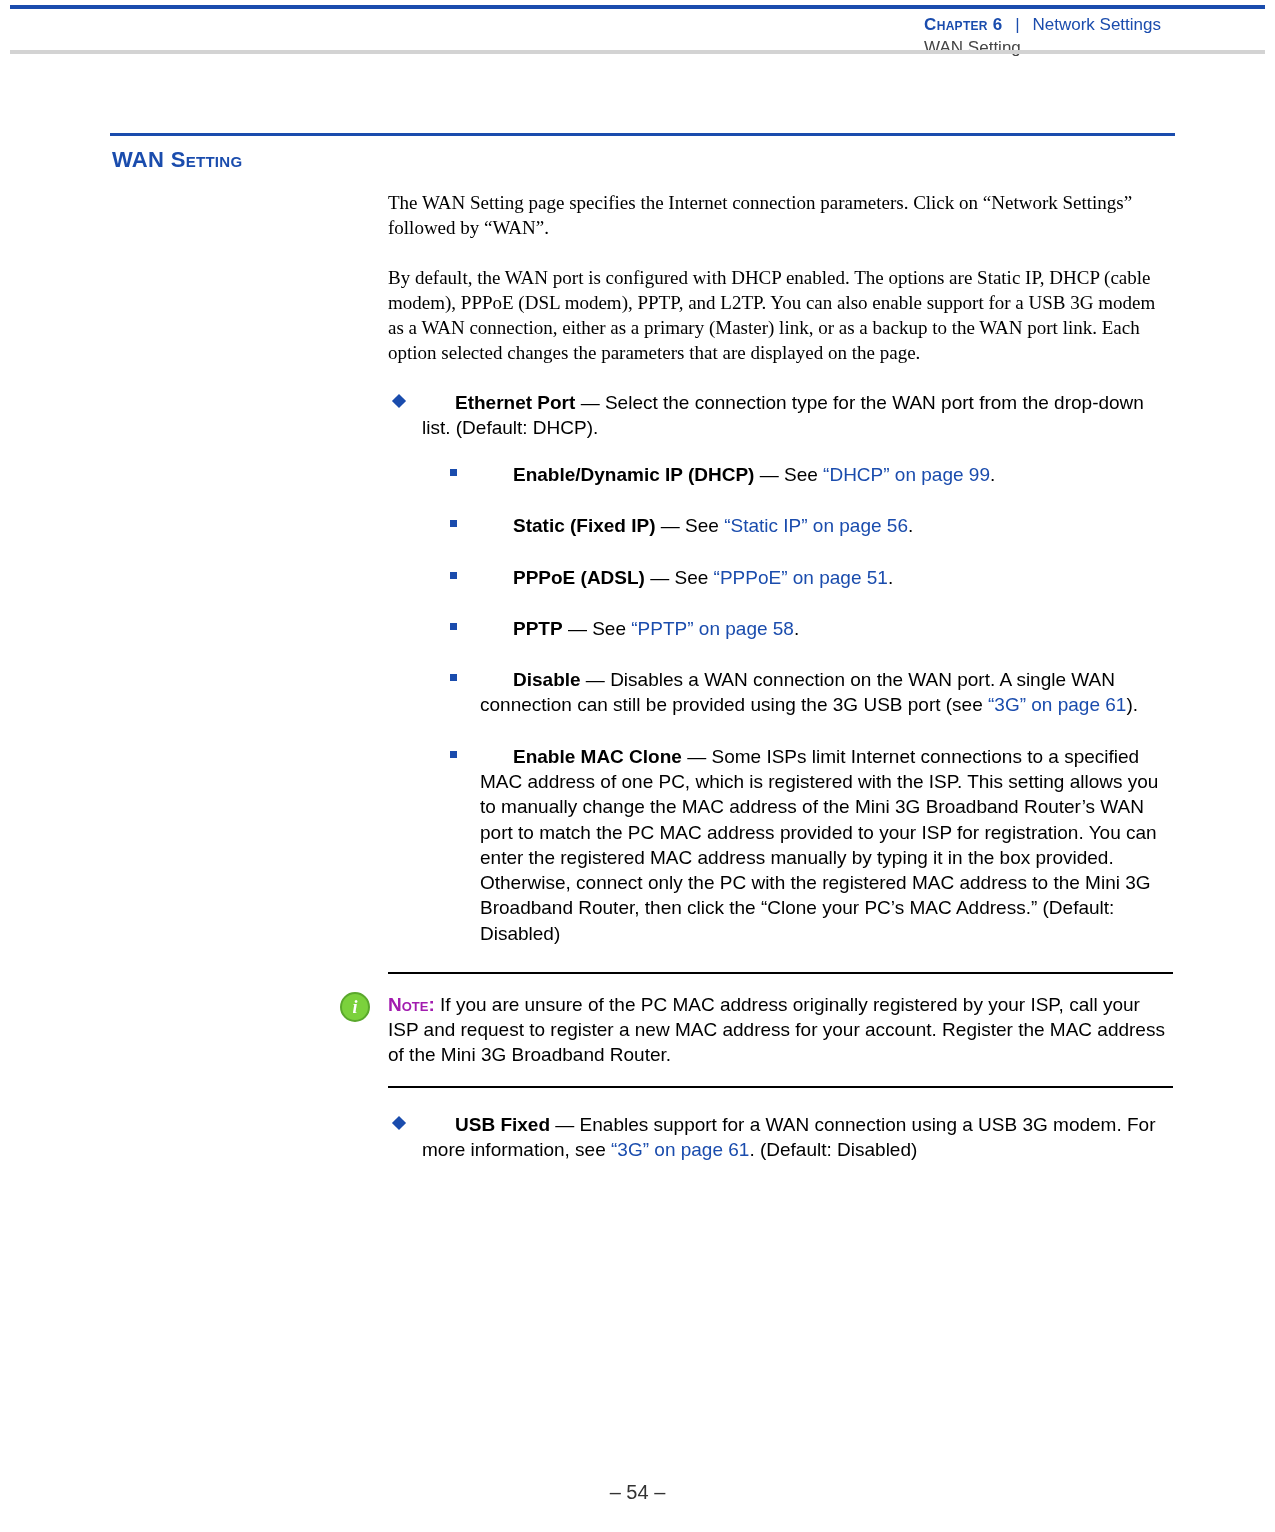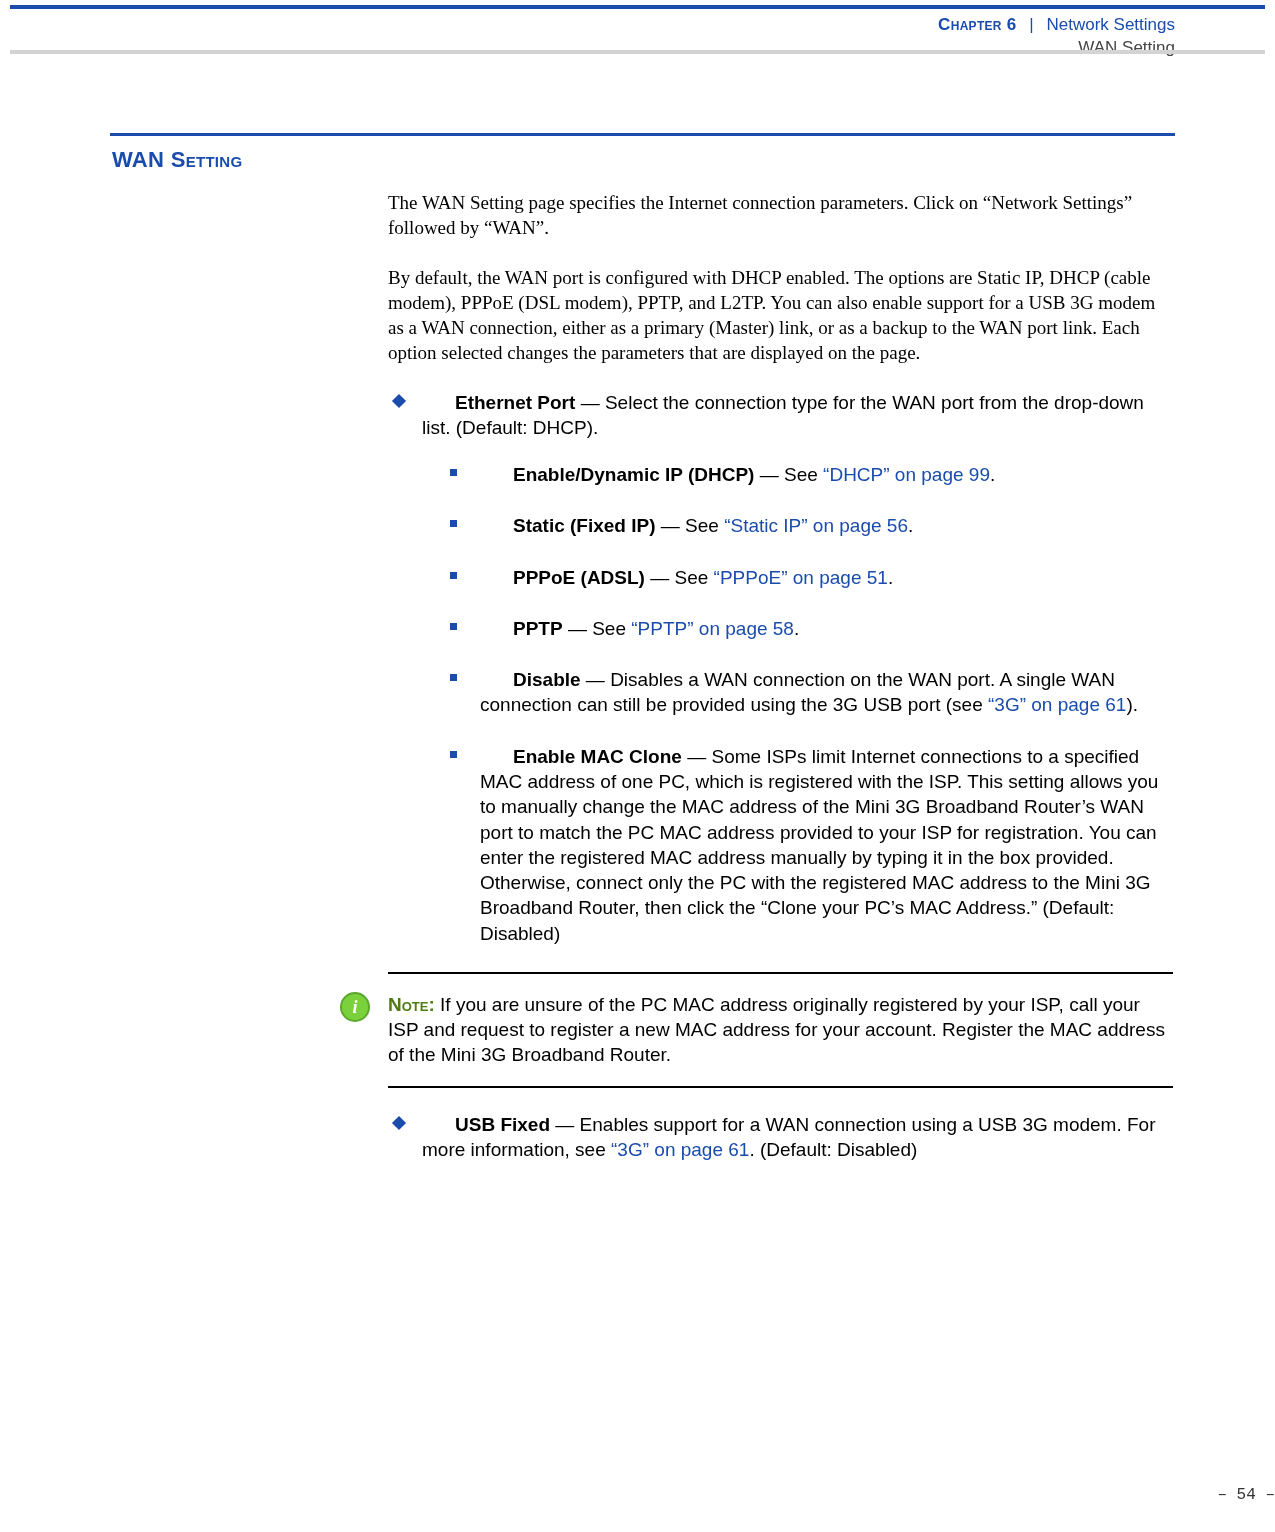--- a/index.html
+++ b/index.html
@@ -28,22 +28,22 @@
     position: absolute;
     top: 50px;
     left: 10px;
     right: 10px;
     height: 4px;
     background: #d3d3d3;
   }
   .header-text {
     position: absolute;
     top: 14px;
-    right: 100px;
-    text-align: right;
+    right: 114px;
+    text-align: left;
     line-height: 1.25;
   }
   .chapter-line {
     font-size: 17px;
   }
   .chapter-label {
     color: #1a4cad;
     font-weight: bold;
     font-variant: small-caps;
     letter-spacing: 0.3px;
@@ -158,33 +158,32 @@
   }
   .note-icon-inner {
     color: #fff;
     font-family: Georgia, serif;
     font-style: italic;
     font-weight: bold;
     font-size: 18px;
     line-height: 1;
   }
   .note-label {
-    color: #4d7c0f;
+    color: #a21caf;
     font-weight: bold;
     font-variant: small-caps;
   }
   .footer {
     position: absolute;
     bottom: 28px;
     left: 0;
     right: 0;
-    text-align: right;
-    font-size: 16px;
+    text-align: center;
+    font-size: 20px;
     color: #333;
-    font-family: Liberation Mono, monospace;
   }
 </style>
 </head>
 <body>
 
 <div class="page">
 
   <div class="top-blue-bar"></div>
 
   <div class="header-text">

